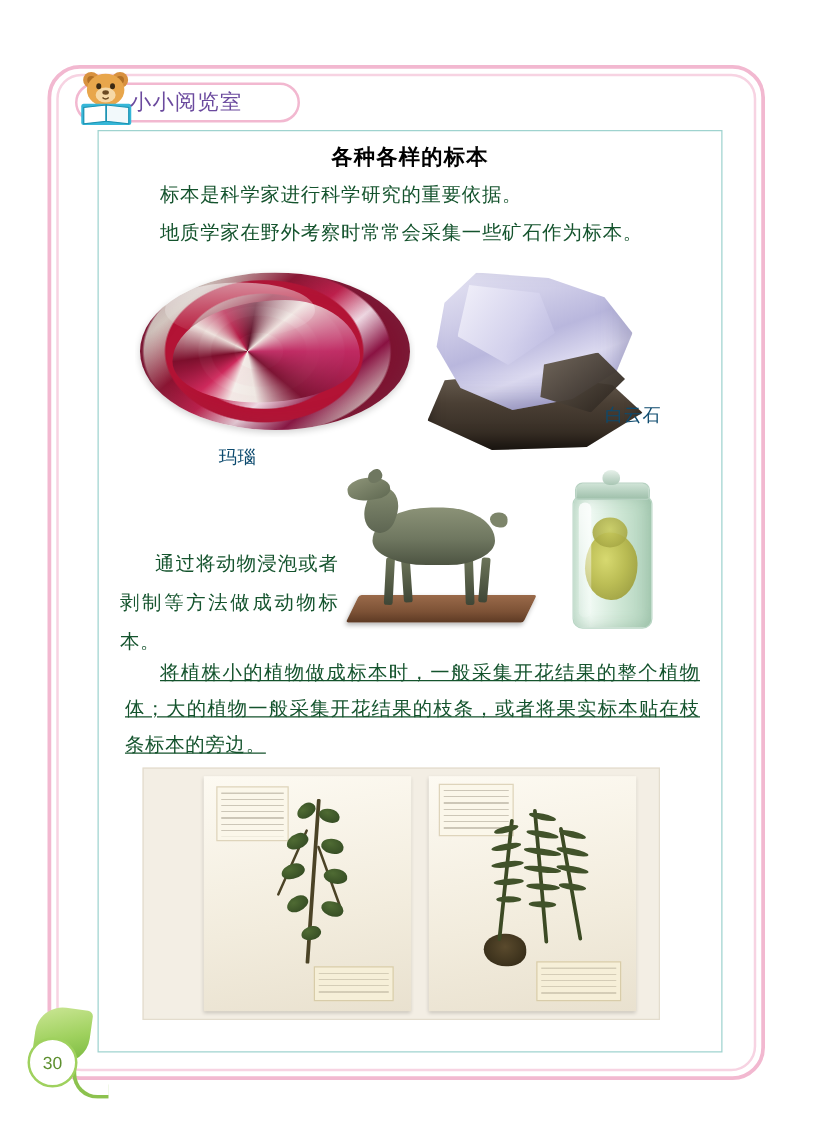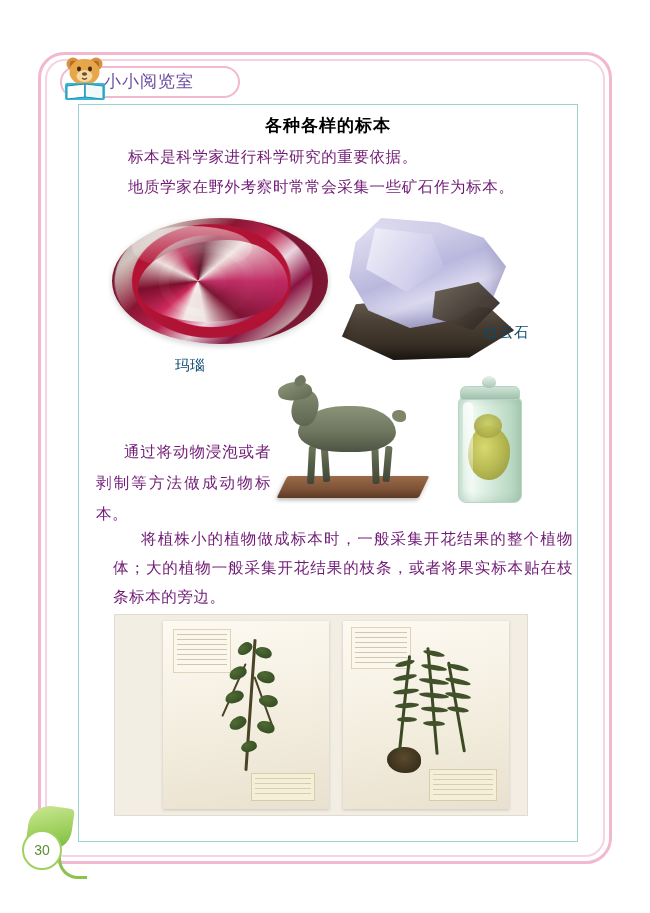--- a/index.html
+++ b/index.html
@@ -92,29 +92,29 @@
     width: 500px;
     text-align: center;
     font-size: 17px;
     font-weight: bold;
     color: #000000;
     letter-spacing: 1px;
   }
   .para {
     position: absolute;
     font-size: 15.5px;
-    color: #701a75;
+    color: #14532d;
     line-height: 26px;
     letter-spacing: 0.6px;
     text-align: justify;
   }
   .p1 { left: 100px; top: 144px; width: 460px; text-indent: 28px; }
   .p2 { left: 100px; top: 174px; width: 462px; text-indent: 28px; }
   .p3 { left: 96px;  top: 436px; width: 175px; text-indent: 28px; line-height: 31px; }
-  .p4 { left: 113px; top: 524px; width: 460px; text-indent: 28px; line-height: 29px; }
+  .p4 { left: 100px; top: 524px; width: 460px; text-indent: 28px; line-height: 29px; text-decoration: underline; }
 
   .caption {
     position: absolute;
     font-size: 14.5px;
     color: #0c4a6e;
     letter-spacing: 0.5px;
   }
   .cap-agate { left: 175px; top: 356px; }
   .cap-dolomite { left: 484px; top: 323px; }
 

